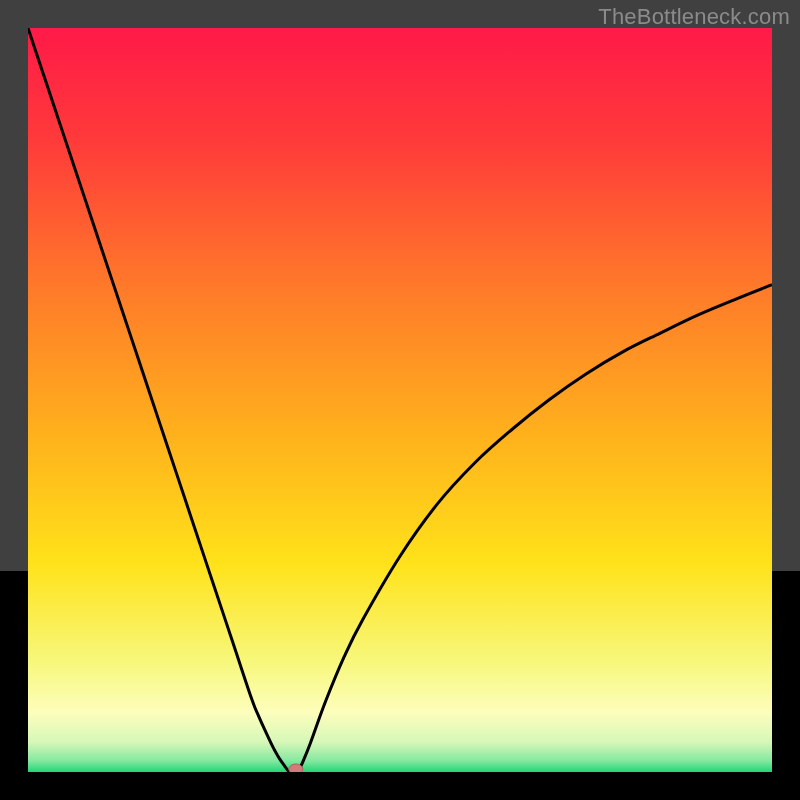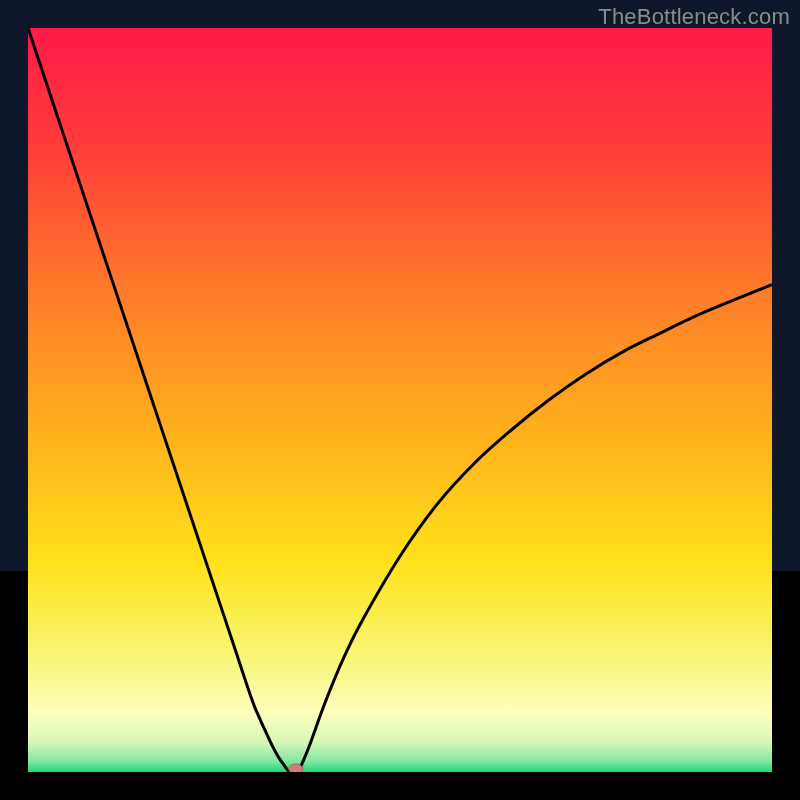--- a/index.html
+++ b/index.html
@@ -7,21 +7,21 @@
     padding: 0;
     width: 800px;
     height: 800px;
     background: #000;
     font-family: Arial, Helvetica, sans-serif;
   }
   #frame {
     position: relative;
     width: 800px;
     height: 571px;
-    background: #0f172a;
+    background: #404040;
   }
   #watermark {
     position: absolute;
     top: 4px;
     right: 10px;
     color: #8b8b8b;
     font-size: 22px;
     font-weight: 500;
     letter-spacing: 0.2px;
     z-index: 5;

